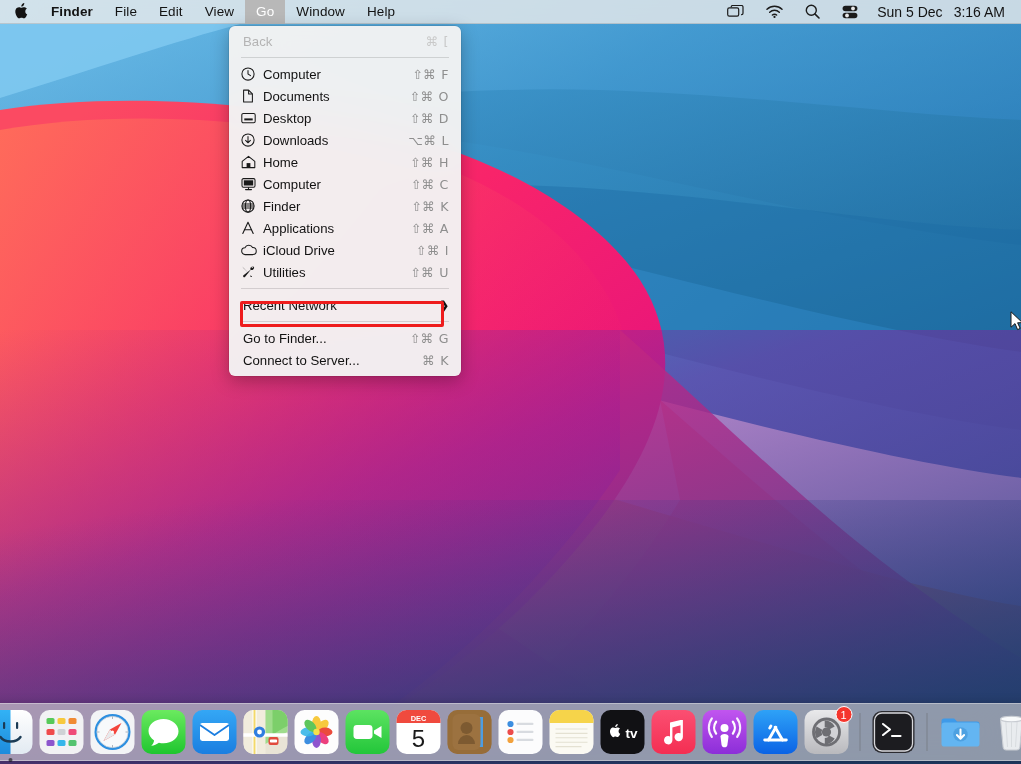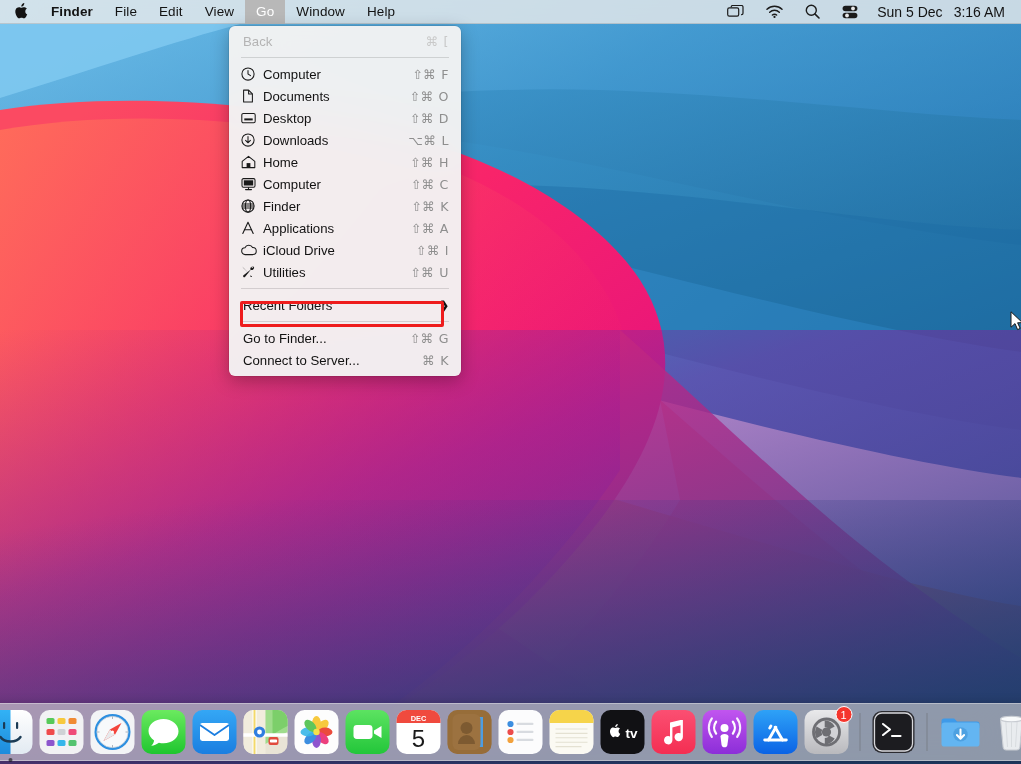--- a/index.html
+++ b/index.html
@@ -385,21 +385,21 @@
           <path d="M12.9 1.4 a2.6 2.6 0 0 0-3.4 3.4 L2.2 10.6 a1.2 1.2 0 0 0 1.6 1.6 l5.8-7.3 a2.6 2.6 0 0 0 3.3-3.5 L11.3 3 L10 1.7 Z" fill="#1a1a1a"></path>
         </svg>
       </span>
       <span class="mlabel">Utilities</span>
       <span class="mkey">⇧⌘ U</span>
     </div>
 
     <div class="msep"></div>
 
     <div class="mrow noicon">
-      <span class="mlabel">Recent Folders</span>
+      <span class="mlabel">Recent Network</span>
       <span class="chev">❯</span>
     </div>
 
     <div class="msep"></div>
 
     <div class="mrow noicon">
       <span class="mlabel">Go to Finder...</span>
       <span class="mkey">⇧⌘ G</span>
     </div>
     <div class="mrow noicon">

